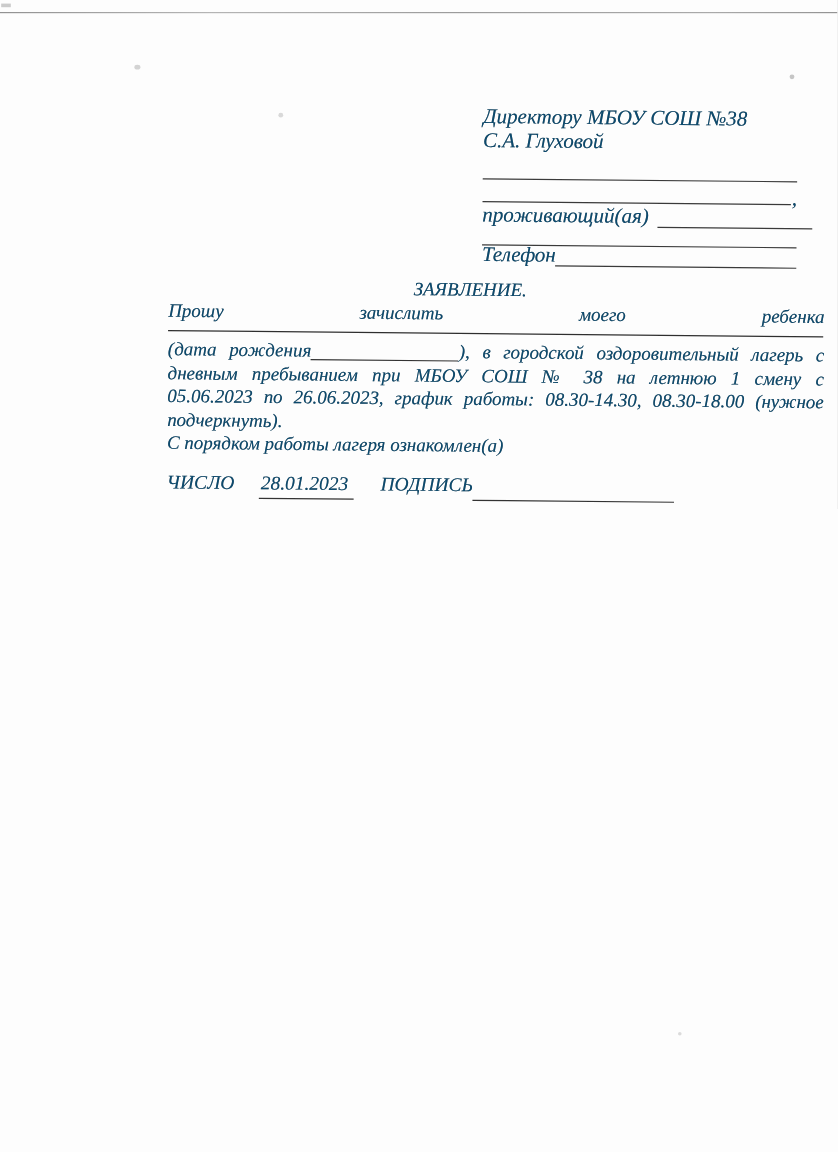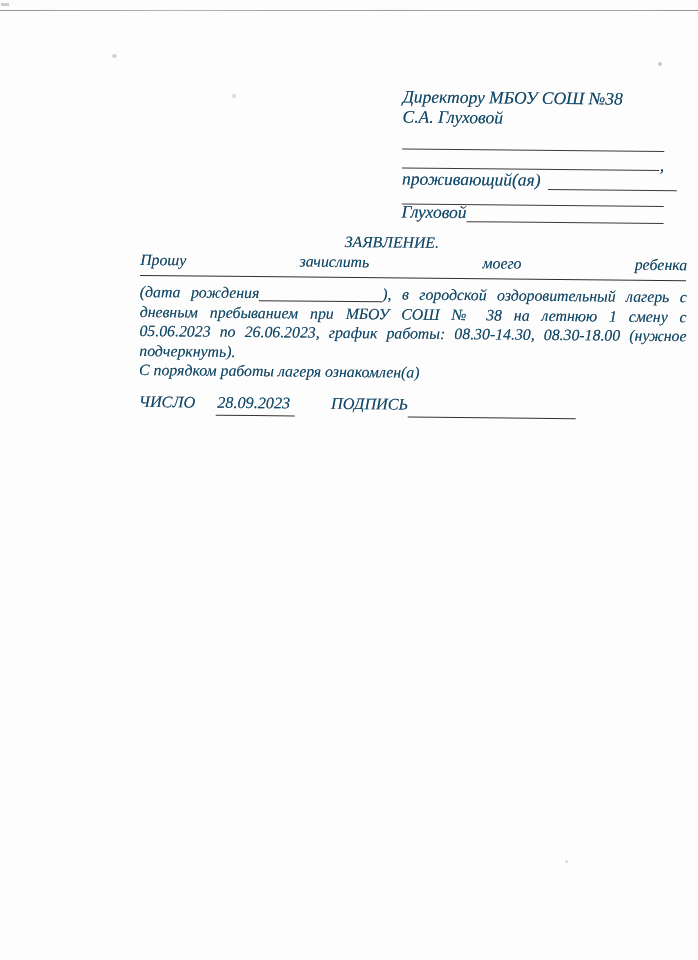--- a/index.html
+++ b/index.html
@@ -107,21 +107,21 @@
     align-items: baseline;
     margin-top: 13px;
     font-size: 16.2px;
     white-space: nowrap;
   }
   .date-label { margin-right: 20px; }
   .date-value {
     border-bottom: 1.4px solid #333;
     padding: 0 5px 2px 2px;
   }
-  .sig-label { margin-left: 36px; }
+  .sig-label { margin-left: 22px; }
   .blank-signature {
     width: 168px;
     align-self: flex-end;
     margin-bottom: 0px;
   }
 </style>
 </head>
 <body>
 
 <div class="page">
@@ -147,41 +147,41 @@
           <span class="comma">,</span>
         </div>
       <div class="h-row row-residing">
         <span>проживающий(ая)</span>
         <span class="rule"></span>
       </div>
       <div class="h-row row-blank3">
           <span class="rule"></span>
         </div>
       <div class="h-row row-phone">
-        <span>Глуховой</span>
+        <span>Телефон</span>
         <span class="rule"></span>
       </div>
     </div>
 
     <div class="body-col">
       <div class="doc-title">ЗАЯВЛЕНИЕ.</div>
 
       <div class="just">Прошу зачислить моего ребенка</div>
 
       <div class="full-rule"></div>
 
       <div class="just birth-line"><span>(дата рождения</span><span class="blank blank-birthdate"></span><span>), в городской оздоровительный лагерь с</span></div>
 
       <div class="just">дневным пребыванием при МБОУ СОШ № 38 на летнюю 1 смену с</div>
       <div class="just">05.06.2023 по 26.06.2023, график работы: 08.30-14.30, 08.30-18.00 (нужное</div>
       <div class="left-line">подчеркнуть).</div>
       <div class="left-line">С порядком работы лагеря ознакомлен(а)</div>
 
       <div class="footer-line">
         <span class="date-label">ЧИСЛО</span>
-        <span class="date-value">28.09.2023</span>
+        <span class="date-value">28.01.2023</span>
         <span class="sig-label">ПОДПИСЬ</span>
         <span class="blank blank-signature"></span>
       </div>
     </div>
 
   </div>
 </div>
 
 </body></html>

